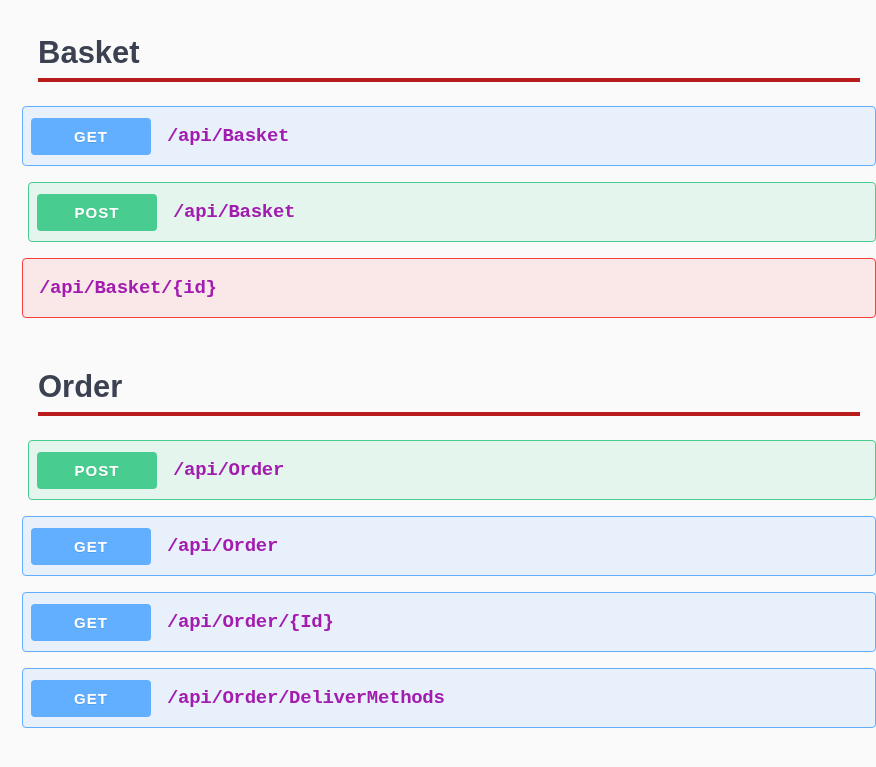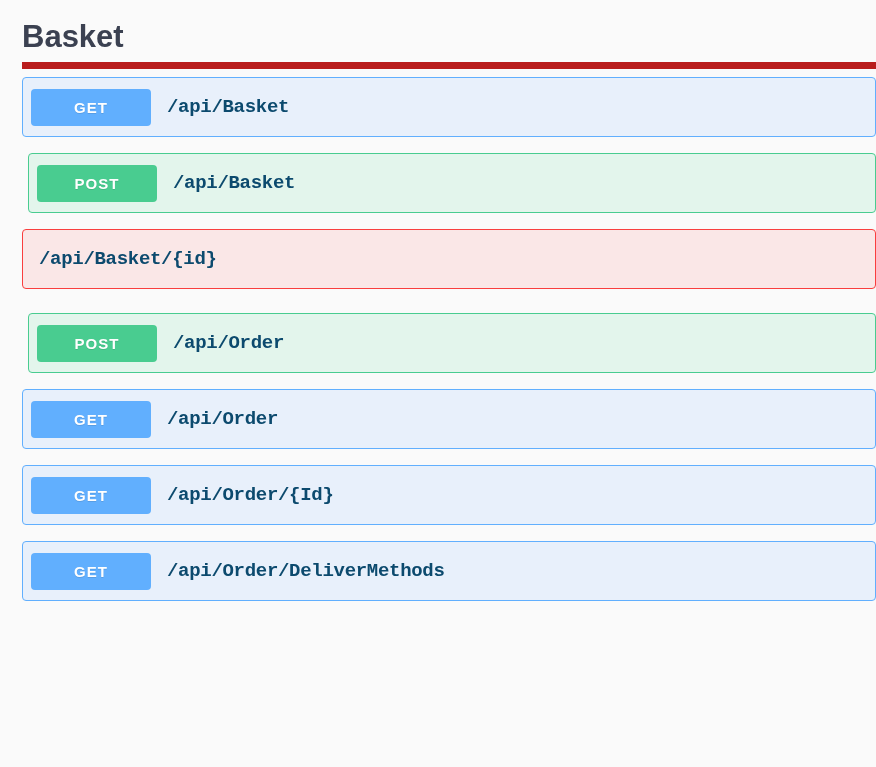--- a/index.html
+++ b/index.html
@@ -25,23 +25,23 @@
   
   .opblock-tag-section {
     position: relative;
   }
   .opblock-tag {
     display: block;
     font-size: 31px;
     font-weight: 700;
     color: #3b4151;
     letter-spacing: 0px;
-    margin: 0;
+    margin: 16px;
     padding: 0 0 8px 0;
-    border-bottom: 7px solid #b91c1c;
+    border-bottom: 4px solid #b91c1c;
     line-height: 1.1;
     font-family: "Liberation Sans", sans-serif;
     cursor: pointer;
   }
   .tag-wrap {
     margin: 0 0 0 22px;
     padding-right: 0;
   }
   .tag-title-wrap {
     padding-top: 20px;
@@ -97,21 +97,21 @@
     user-select: none;
   }
   .opblock-get .opblock-summary-method { background: #61affe; }
   .opblock-post .opblock-summary-method { background: #49cc90; }
   .opblock-delete .opblock-summary-method { background: #f93e3e; }
 
   .opblock-summary-path {
     font-size: 19px;
     font-family: "Liberation Mono", monospace;
     font-weight: 700;
-    color: #0c4a6e;
+    color: #a21caf;
     padding: 0 10px;
     margin-left: 6px;
     word-break: break-all;
     flex: 1;
     text-align: left;
     letter-spacing: -0.3px;
   }
 
   
   .watermark {
@@ -160,20 +160,23 @@
             </div>
           </div>
           <div class="opblock opblock-delete">
             <div class="opblock-summary">
               <span class="opblock-summary-path">/api/Basket/{id}</span>
             </div>
           </div>
         </div>
       </div>
       <div class="opblock-tag-section">
+        <div class="tag-wrap tag-title-wrap">
+          <h3 class="opblock-tag">Order</h3>
+        </div>
         <div style="padding-top: 8px;">
           <div class="opblock opblock-post">
             <div class="opblock-summary">
               <span class="opblock-summary-method">POST</span>
               <span class="opblock-summary-path">/api/Order</span>
             </div>
           </div>
           <div class="opblock opblock-get">
             <div class="opblock-summary">
               <span class="opblock-summary-method">GET</span>

